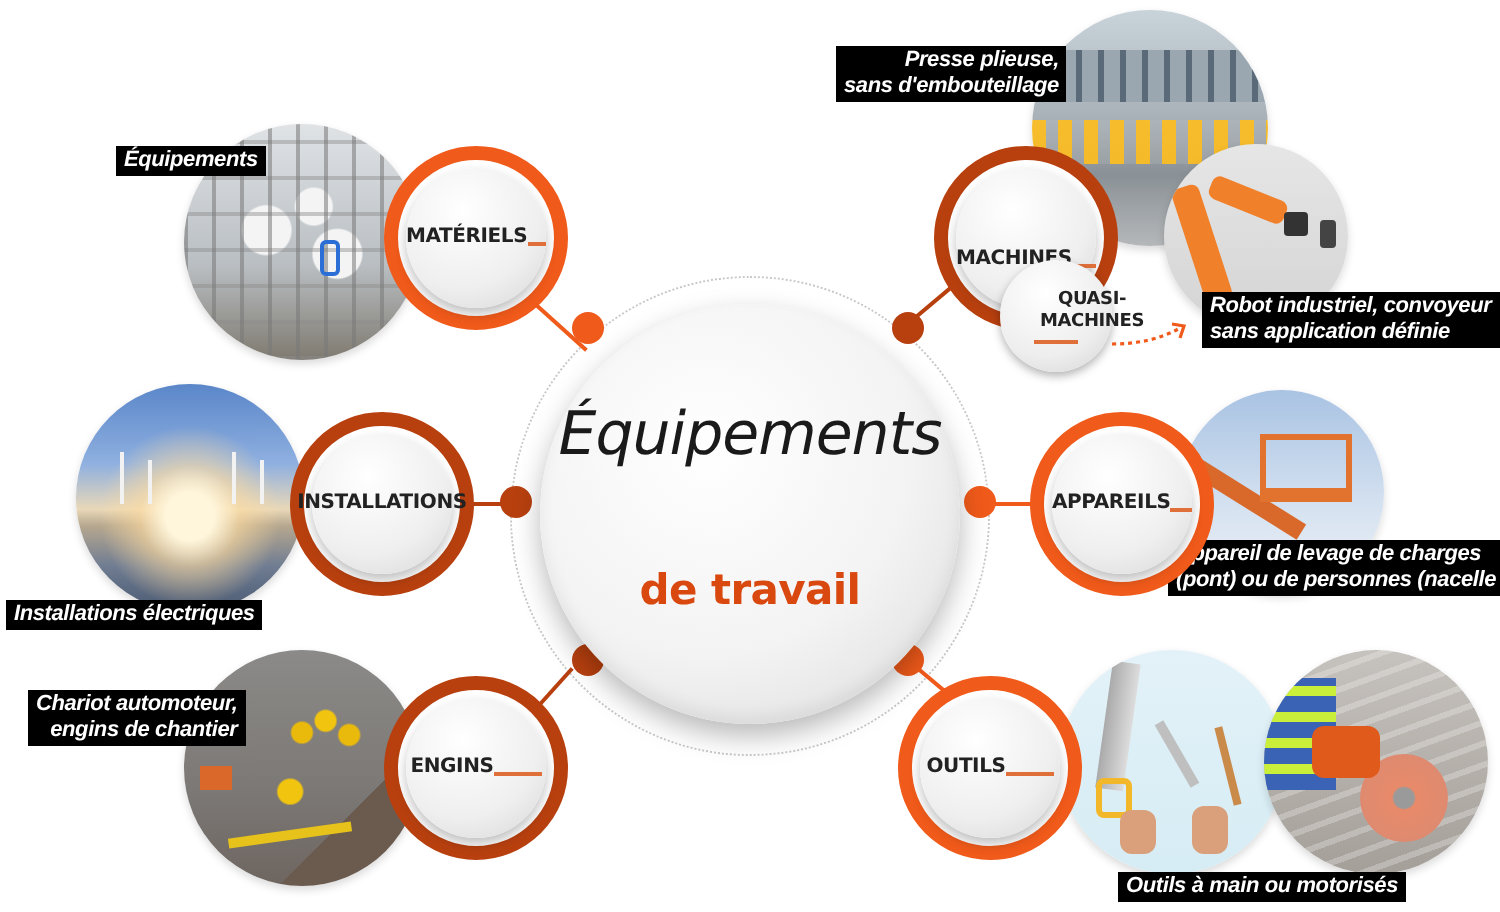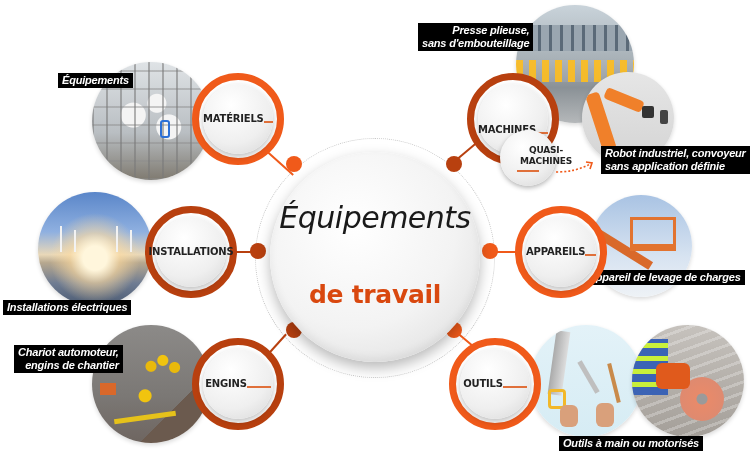--- a/index.html
+++ b/index.html
@@ -12,21 +12,21 @@
     position: absolute; left: 255px; top: 138px; width: 240px; height: 240px;
     border-radius: 50%; border: 1.5px dotted #c8c8c8;
   }
   .center {
     position: absolute; left: 270px; top: 152px; width: 210px; height: 210px; border-radius: 50%;
     background: radial-gradient(circle at 40% 35%, #ffffff 0%, #f3f3f3 55%, #d9d9d9 100%);
     box-shadow: 0 6px 14px rgba(0,0,0,0.28), inset 0 -4px 8px rgba(0,0,0,0.06);
     display: flex; flex-direction: column; align-items: center; justify-content: center;
   }
   .center .t1 { font-family: "DejaVu Sans", sans-serif; font-style: italic; font-weight: 300; font-size: 30px; color: #1a1a1a; letter-spacing: -0.5px; line-height: 34px; }
-  .center .t2 { font-family: "DejaVu Sans", sans-serif; font-weight: bold; font-size: 25px; color: #d9480f; line-height: 36px; letter-spacing: -0.3px; margin-top: 42px; }
+  .center .t2 { font-family: "DejaVu Sans", sans-serif; font-weight: bold; font-size: 21px; color: #d9480f; line-height: 36px; letter-spacing: -0.3px; margin-top: 42px; }
 
   
   .ring {
     position: absolute; width: 92px; height: 92px; border-radius: 50%;
     border: 7px solid #f05a1a; background: #fff;
   }
   .ring.dark { border-color: #b8400f; }
   .ring-inner {
     position: absolute; left: 4px; top: 4px; right: 4px; bottom: 4px; border-radius: 50%;
     background: radial-gradient(circle at 40% 30%, #ffffff 0%, #efefef 60%, #d6d6d6 100%);
@@ -139,20 +139,21 @@
   <div>sans application définie</div>
 </div>
 
 <div class="photo" style="left:590px;top:195px;width:102px;height:102px;
      background: linear-gradient(180deg, #a9c3e3 0%, #d7e3f1 60%, #eef2f6 100%);">
   <div class="abs" style="left:-4px;top:48px;width:70px;height:9px;background:#d9692a;transform:rotate(32deg);"></div>
   <div class="abs" style="left:40px;top:22px;width:46px;height:34px;border:3px solid #e2732f;border-bottom-width:7px;"></div>
 </div>
 <div class="cap" style="left:584px;top:270px;">
   <div>Appareil de levage de charges</div>
+  <div>(pont) ou de personnes (nacelle</div>
 </div>
 
 <div class="photo" style="left:530px;top:325px;width:112px;height:112px;
      background: linear-gradient(180deg, #e3f2f8 0%, #d6ecf4 100%);">
   <div class="abs" style="left:22px;top:6px;width:14px;height:64px;background:linear-gradient(90deg,#aaa,#ddd);transform:rotate(8deg);"></div>
   <div class="abs" style="left:18px;top:64px;width:18px;height:20px;border:3px solid #f2b829;border-radius:4px;"></div>
   <div class="abs" style="left:82px;top:38px;width:4px;height:40px;background:#c98a4a;transform:rotate(-14deg);"></div>
   <div class="abs" style="left:56px;top:34px;width:5px;height:36px;background:#bfbfbf;transform:rotate(-30deg);"></div>
   <div class="abs" style="left:30px;top:80px;width:18px;height:22px;background:#d9a07b;border-radius:6px;"></div>
   <div class="abs" style="left:66px;top:78px;width:18px;height:24px;background:#d9a07b;border-radius:6px;"></div>

